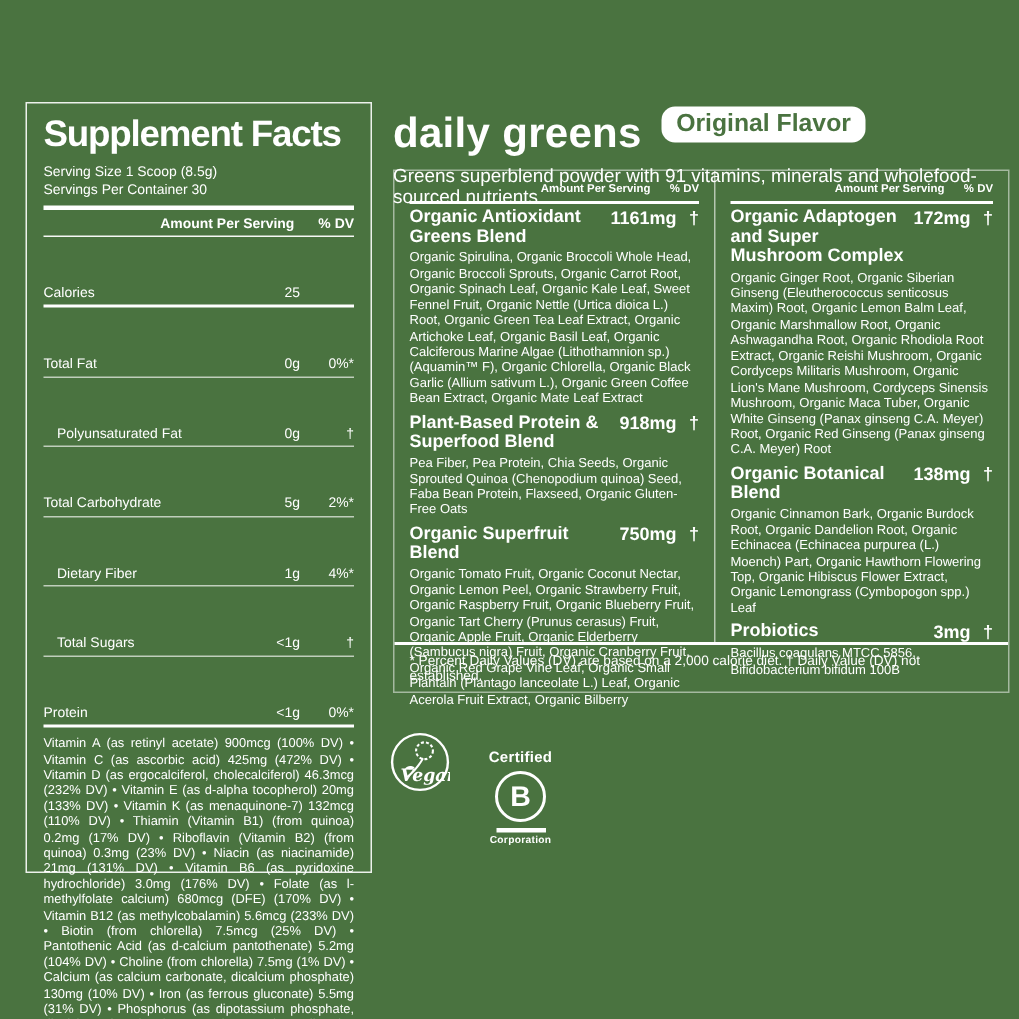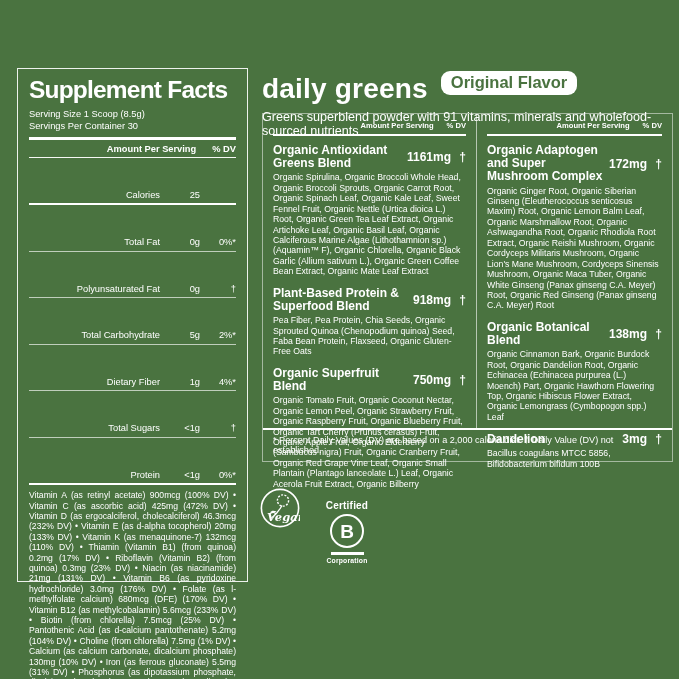--- a/index.html
+++ b/index.html
@@ -21,21 +21,21 @@
   .bar2{height:2px;background:#fff;}
   .sf-header{
     display:flex;justify-content:flex-end;gap:16px;align-items:baseline;
     font-size:9.3px;font-weight:bold;padding:4px 0 3px;border-bottom:1.5px solid rgba(255,255,255,.95);
   }
   .sf-row{
     display:flex;align-items:baseline;font-size:9.3px;padding:4px 0 3.5px;
     border-bottom:1px solid rgba(255,255,255,.65);
   }
   .sf-row.thick{border-bottom:2.5px solid #fff;}
-  .sf-row .lbl{flex:1;text-align:right;}
+  .sf-row .lbl{flex:1;}
   .sf-row.indent .lbl{padding-left:9px;}
   .sf-row .amt{width:40px;text-align:right;margin-top:28px;}
   .sf-row .dv{width:36px;text-align:right;}
   .sf-vitamins{font-size:8.6px;line-height:1.21;text-align:justify;padding-top:5px;letter-spacing:0;}
   .sf-foot{font-size:8.8px;line-height:1.4;padding-top:4px;}
   .sf-panel .bar2{margin-top:6px;}
   
   .rt-header{position:absolute;left:262px;top:63px;width:412px;}
   .title-row{display:flex;align-items:center;gap:13px;}
   .product-name{font-size:28px;font-weight:700;letter-spacing:.2px;line-height:1;margin-top:12px;}
@@ -51,21 +51,21 @@
     display:flex;flex-direction:column;
   }
   .blend-cols{display:flex;flex:1;min-height:0;}
   .bcol{box-sizing:border-box;padding:0 10px;}
   .bcol-left{width:214px;border-right:1px solid rgba(255,255,255,.6);}
   .bcol-right{flex:1;}
   .col-header{
     display:flex;justify-content:flex-end;gap:13px;align-items:baseline;
     font-size:7.6px;font-weight:bold;padding:7px 0 4px;border-bottom:2px solid #fff;
   }
-  .section-head{display:flex;align-items:center;padding:8px 0 2px;}
+  .section-head{display:flex;align-items:flex-start;padding:2px 0 2px;}
   .section-head .name{flex:1;font-weight:bold;font-size:12px;line-height:1.1;}
   .section-head .amt{font-weight:bold;font-size:12px;padding-left:4px;white-space:nowrap;}
   .section-head .dv{font-weight:bold;font-size:12px;width:15px;text-align:right;}
   .section-ing{font-size:8.7px;line-height:1.2;padding-bottom:2px;}
   .blend-footnote{border-top:2px solid #fff;font-size:9.1px;padding:5px 10px 6px;}
   
   .vegan-logo{position:absolute;left:260px;top:488px;width:40px;height:40px;}
   .bcorp{position:absolute;left:322px;top:476px;width:50px;text-align:center;margin-top:24px;}
   .bcorp-top{font-size:10px;font-weight:bold;letter-spacing:.2px;}
   .bcorp-circle{
@@ -190,21 +190,21 @@
           <div class="blend-section">
             <div class="section-head">
               <span class="name">Organic Botanical Blend</span>
               <span class="amt">138mg</span>
               <span class="dv">†</span>
             </div>
             <div class="section-ing">Organic Cinnamon Bark, Organic Burdock Root, Organic Dandelion Root, Organic Echinacea (Echinacea purpurea (L.) Moench) Part, Organic Hawthorn Flowering Top, Organic Hibiscus Flower Extract, Organic Lemongrass (Cymbopogon spp.) Leaf</div>
           </div>
           <div class="blend-section">
             <div class="section-head">
-              <span class="name">Dandelion</span>
+              <span class="name">Probiotics</span>
               <span class="amt">3mg</span>
               <span class="dv">†</span>
             </div>
             <div class="section-ing">Bacillus coagulans MTCC 5856, Bifidobacterium bifidum 100B</div>
           </div>
         </div>
     </div>
   </div>
   <div class="blend-footnote">* Percent Daily Values (DV) are based on a 2,000 calorie diet. † Daily Value (DV) not established.</div>
 </div>

